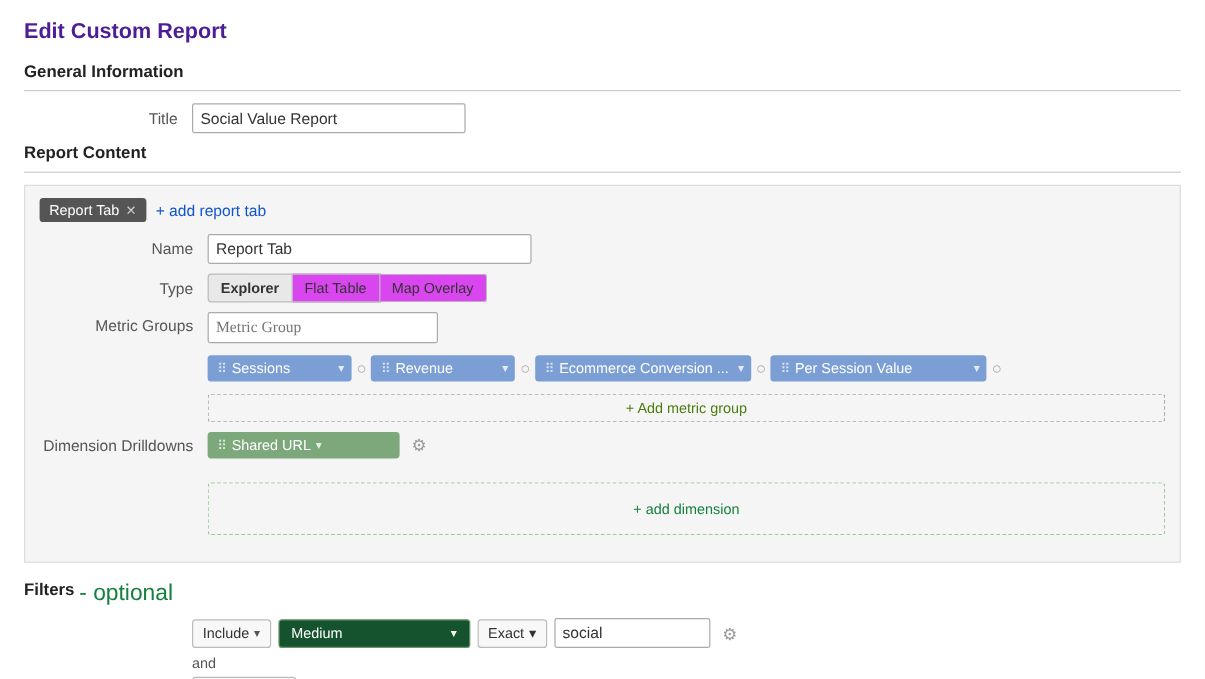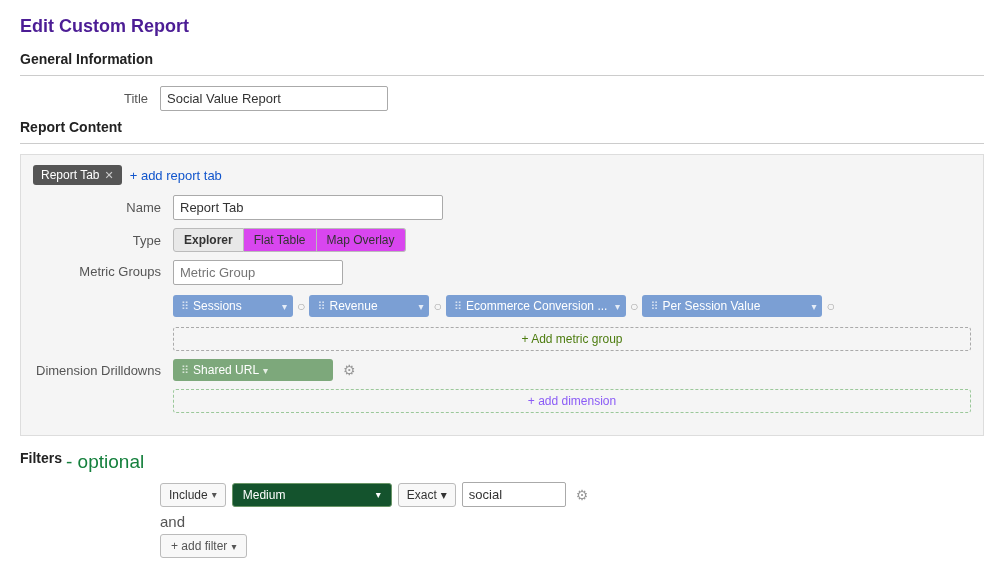--- a/index.html
+++ b/index.html
@@ -113,22 +113,23 @@
       font-weight: bold;
     }
 
     
     .metric-groups-area {
       display: flex;
       flex-direction: column;
       gap: 6px;
     }
     .metric-group-name-input {
-      width: 170px;
+      width: 192px;
       margin-bottom: 4px;
+      font-family: Liberation Serif, serif;
     }
     .metric-chips-row {
       display: flex;
       flex-wrap: wrap;
       align-items: center;
       gap: 4px;
     }
     .metric-chip {
       display: inline-flex;
       align-items: center;
@@ -193,26 +194,26 @@
     }
     .gear-icon {
       color: #999;
       font-size: 14px;
       margin-left: 4px;
     }
     .add-dimension-btn {
       display: inline-block;
       border: 1px dashed #9bc89a;
       background: transparent;
-      color: #8b5cf6;
-      font-size: 12px;
-      padding: 4px 10px;
-      border-radius: 3px;
-      cursor: pointer;
-      margin-top: 2px;
+      color: #15803d;
+      font-size: 12px;
+      padding: 14px 10px;
+      border-radius: 3px;
+      cursor: pointer;
+      margin-top: 14px;
     }
 
     
     .filters-section {
       margin-top: 4px;
     }
     .filter-row {
       display: flex;
       align-items: center;
       gap: 6px;
@@ -251,29 +252,29 @@
       align-items: center;
       border: 1px solid #bbb;
       background: #f8f8f8;
       border-radius: 3px;
       padding: 4px 8px;
       font-size: 12px;
       cursor: pointer;
       gap: 4px;
     }
     .filter-value-input {
-      width: 104px;
+      width: 130px;
     }
     .filter-and-row {
       display: flex;
       align-items: center;
       margin-left: 140px;
       margin-bottom: 4px;
       color: #555;
-      font-size: 15px;
+      font-size: 12px;
     }
     .add-filter-btn {
       display: inline-flex;
       align-items: center;
       border: 1px solid #bbb;
       background: #f8f8f8;
       border-radius: 3px;
       padding: 4px 10px;
       font-size: 12px;
       color: #555;

